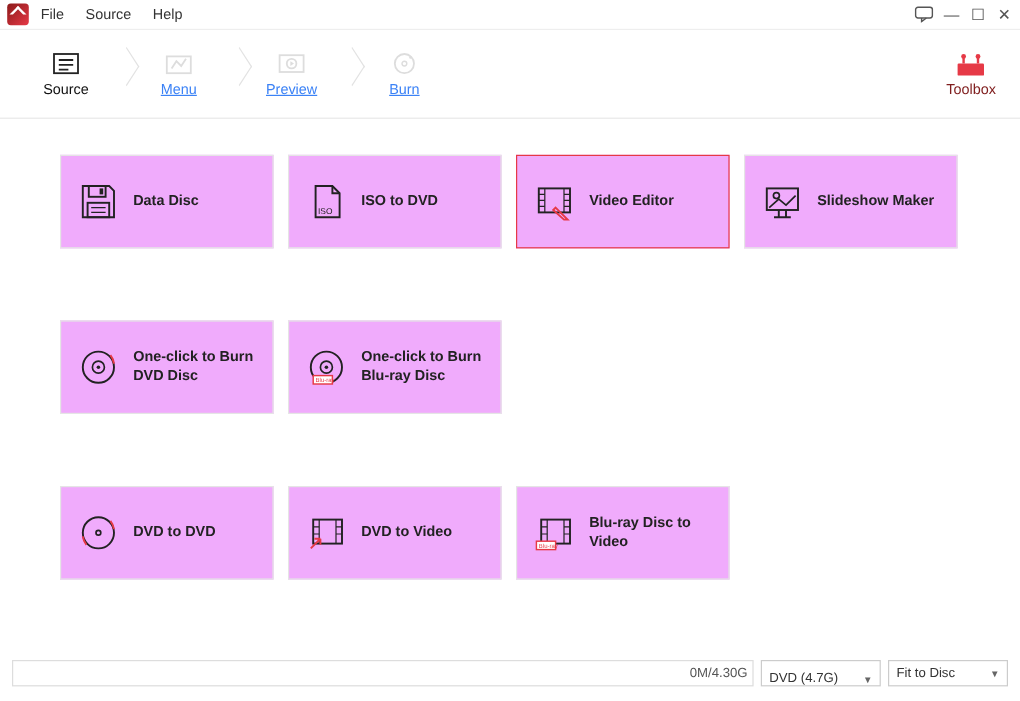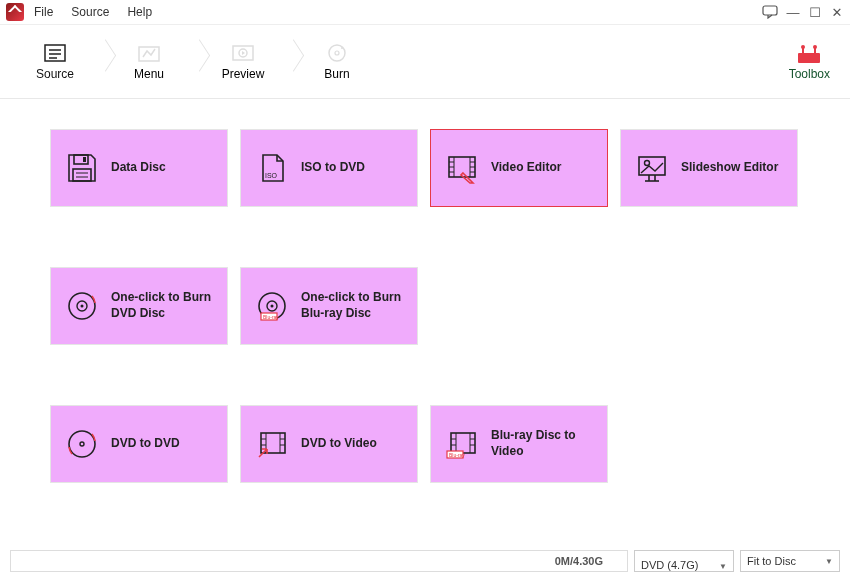--- a/index.html
+++ b/index.html
@@ -11,36 +11,36 @@
 .menu span { cursor: pointer; }
 .titlebar-right { margin-left: auto; display: flex; align-items: center; gap: 8px; }
 .titlebar-right span, .titlebar-right svg { cursor: pointer; }
 .win-btn { width: 14px; text-align: center; font-size: 13px; color: #555; }
 
 .stepbar { height: 74px; border-bottom: 1px solid #e8e8e8; display: flex; align-items: center; padding: 0 20px; position: relative; text-align: center; }
 .step { display: flex; flex-direction: column; align-items: center; gap: 4px; width: 70px; position: relative; }
 .step-icon { width: 24px; height: 20px; }
 .step-label { font-size: 12px; }
 .step.active .step-label { color: #111; font-weight: 500; }
-.step.inactive .step-label { color: #000000; }
+.step.inactive .step-label { color: #3b82f6; text-decoration: underline; }
 .chev { width: 24px; height: 48px; position: relative; }
 .chev::before { content: ""; position: absolute; left: 6px; top: 8px; width: 18px; height: 18px; border-top: 1px solid #e2e2e2; border-right: 1px solid #e2e2e2; transform: rotate(45deg) skew(12deg,12deg); }
 .toolbox { margin-left: auto; display: flex; flex-direction: column; align-items: center; gap: 2px; cursor: pointer; }
-.toolbox-label { color: #14532d; font-size: 12px; }
+.toolbox-label { color: #7f1d1d; font-size: 12px; }
 
 .main { padding: 30px 50px 10px 50px; height: 450px; }
 .row { display: flex; gap: 12px; margin-bottom: 60px; }
 .row:last-child { margin-bottom: 20px; }
 .card { width: 178px; height: 78px; border: 1px solid #e5e5e5; display: flex; align-items: center; padding: 0 14px; gap: 12px; cursor: pointer; background: #f0abfc; }
 .card.selected { border: 1.5px solid #e63946; }
 .card-icon { width: 34px; height: 34px; flex-shrink: 0; }
 .card-label { font-size: 12px; font-weight: 600; color: #222; line-height: 1.3; }
 
 .bottombar { height: 30px; border-top: 0; display: flex; align-items: center; padding: 0 10px; gap: 6px; position: absolute; bottom: 8px; left: 0; right: 0; }
-.progress { flex: 1; height: 22px; border: 1px solid #ddd; display: flex; align-items: center; justify-content: flex-end; padding: 0 24px; font-size: 11px; color: #555; background: #fff; font-weight: bold; }
+.progress { flex: 1; height: 22px; border: 1px solid #ddd; display: flex; align-items: center; justify-content: flex-end; padding: 0 4px; font-size: 11px; color: #555; background: #fff; }
 .combo { height: 22px; border: 1px solid #ccc; background: #fff; display: flex; align-items: center; justify-content: space-between; padding: 0 6px; font-size: 11px; cursor: pointer; }
 .combo .caret { font-size: 8px; color: #666; margin-left: 8px; }
 .c1 { width: 100px; align-items: flex-end; }
 .c2 { width: 100px; }
 
 svg { display: block; }
 </style>
 </head>
 <body>
 
@@ -150,21 +150,21 @@
     </div>
     <div class="card">
       <svg class="card-icon" viewBox="0 0 34 34">
           <rect x="4" y="6" width="26" height="18" fill="none" stroke="#222" stroke-width="1.6"></rect>
           <circle cx="12" cy="12" r="2.5" fill="none" stroke="#222" stroke-width="1.4"></circle>
           <polyline points="6,22 14,15 20,20 28,12" fill="none" stroke="#222" stroke-width="1.4"></polyline>
           <line x1="14" y1="24" x2="14" y2="30" stroke="#222" stroke-width="1.6"></line>
           <line x1="20" y1="24" x2="20" y2="30" stroke="#222" stroke-width="1.6"></line>
           <line x1="10" y1="30" x2="24" y2="30" stroke="#222" stroke-width="1.6"></line>
         </svg>
-      <span class="card-label">Slideshow Editor</span>
+      <span class="card-label">Slideshow Maker</span>
     </div>
   </div>
 
   <div class="row">
     <div class="card">
       <svg class="card-icon" viewBox="0 0 34 34">
           <circle cx="17" cy="17" r="13" fill="none" stroke="#222" stroke-width="1.6"></circle>
           <circle cx="17" cy="17" r="5" fill="none" stroke="#222" stroke-width="1.4"></circle>
           <circle cx="17" cy="17" r="1.5" fill="#222"></circle>
           <path d="M27 7 A14 14 0 0 1 30 14" fill="none" stroke="#e63946" stroke-width="1.6"></path>

